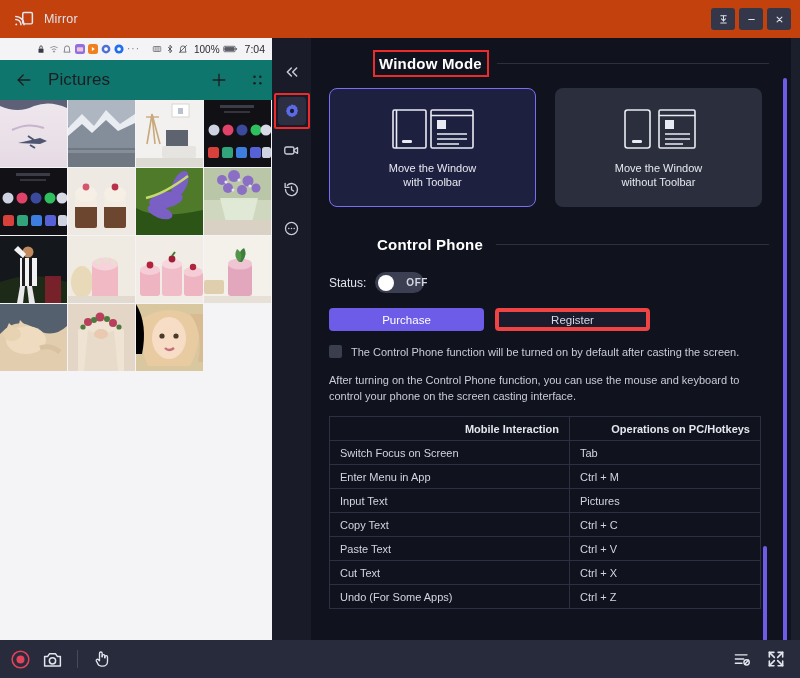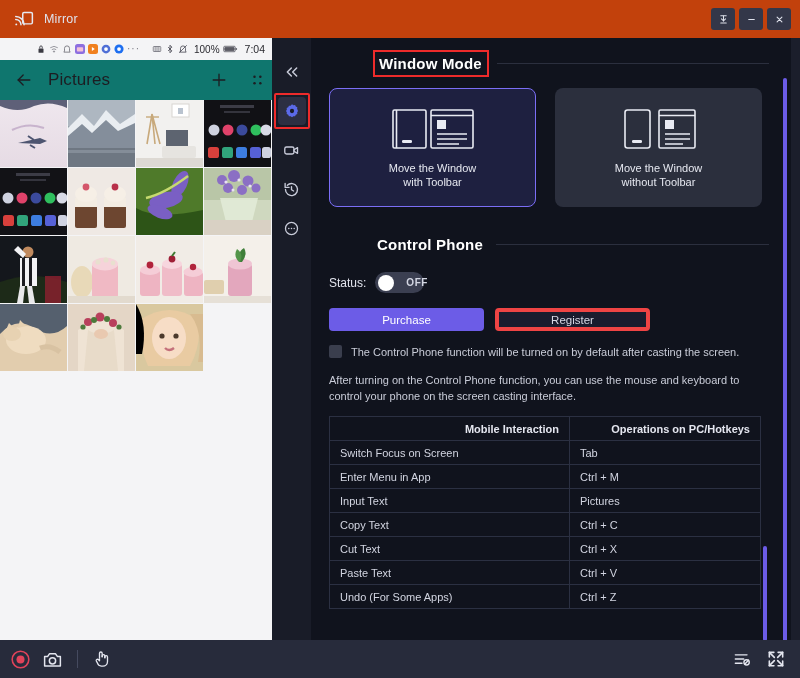--- a/index.html
+++ b/index.html
@@ -719,26 +719,26 @@
             </tr>
           <tr>
               <td>Input Text</td>
               <td>Pictures</td>
             </tr>
           <tr>
               <td>Copy Text</td>
               <td>Ctrl + C</td>
             </tr>
           <tr>
+              <td>Paste Text</td>
+              <td>Ctrl + V</td>
+            </tr>
+          <tr>
               <td>Cut Text</td>
               <td>Ctrl + X</td>
-            </tr>
-          <tr>
-              <td>Paste Text</td>
-              <td>Ctrl + V</td>
             </tr>
           <tr>
               <td>Undo (For Some Apps)</td>
               <td>Ctrl + Z</td>
             </tr>
         </tbody>
       </table>
       <div id="tbl-scroll"></div>
     </div>
 

